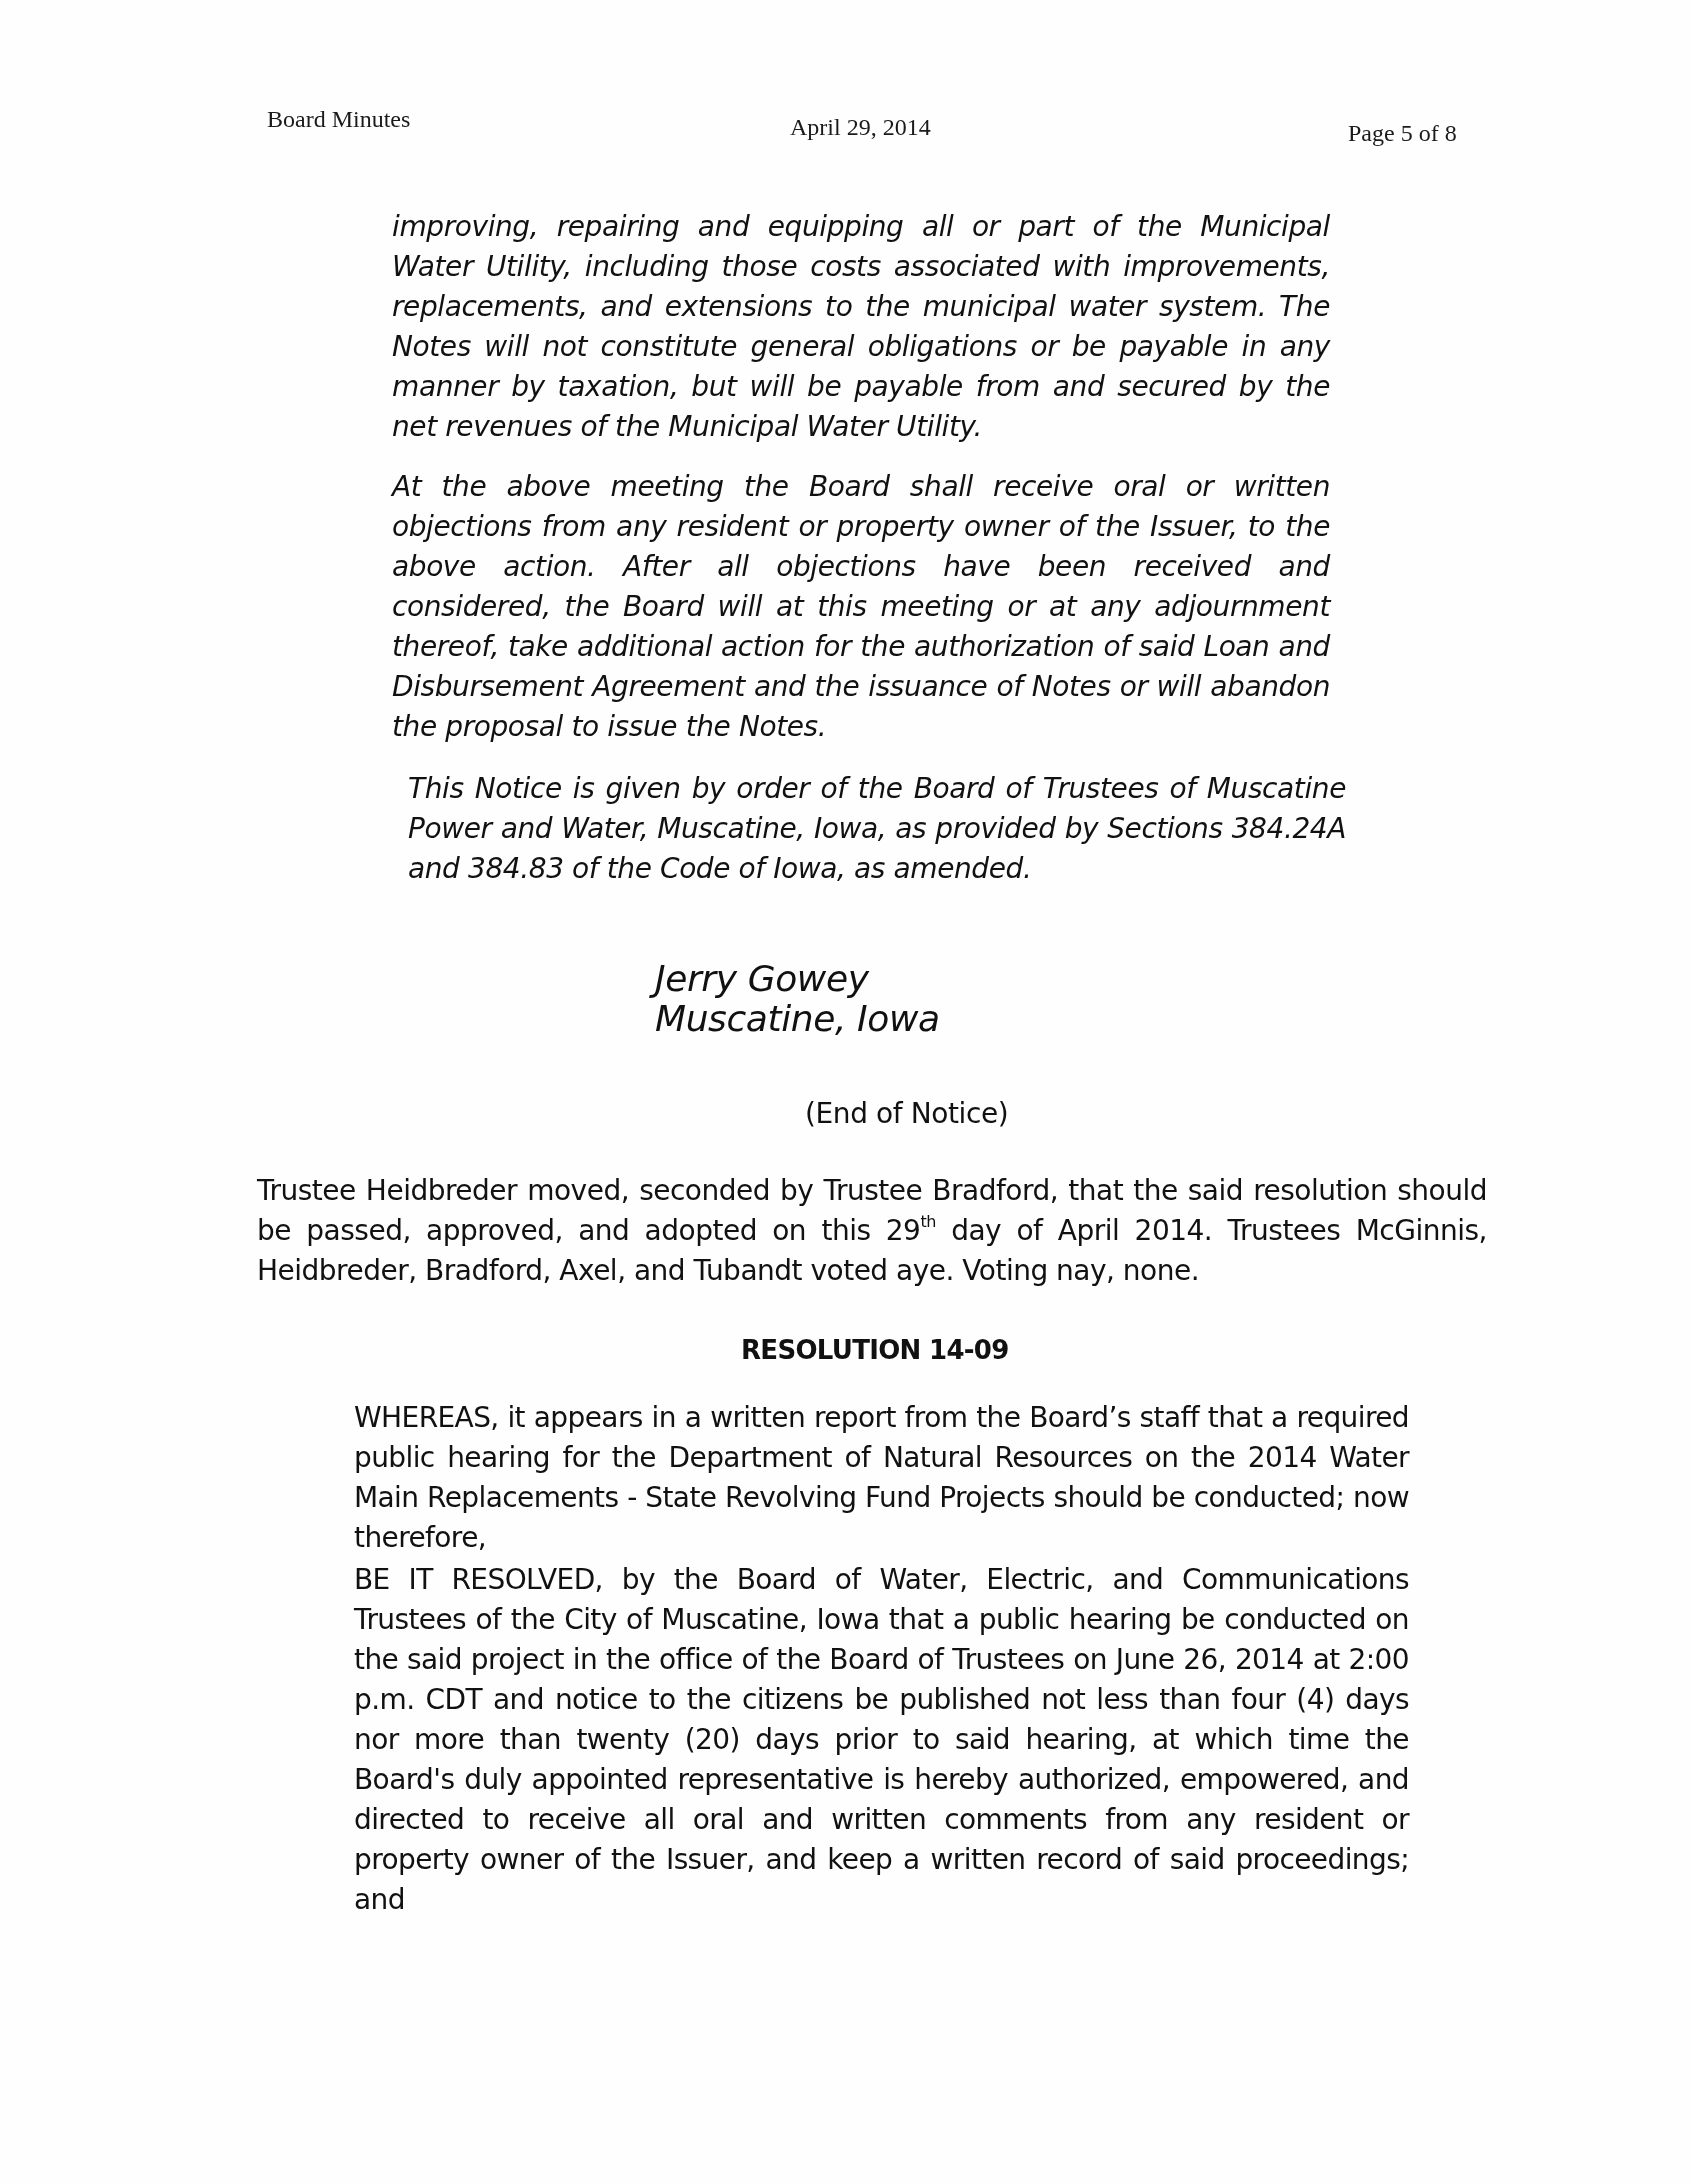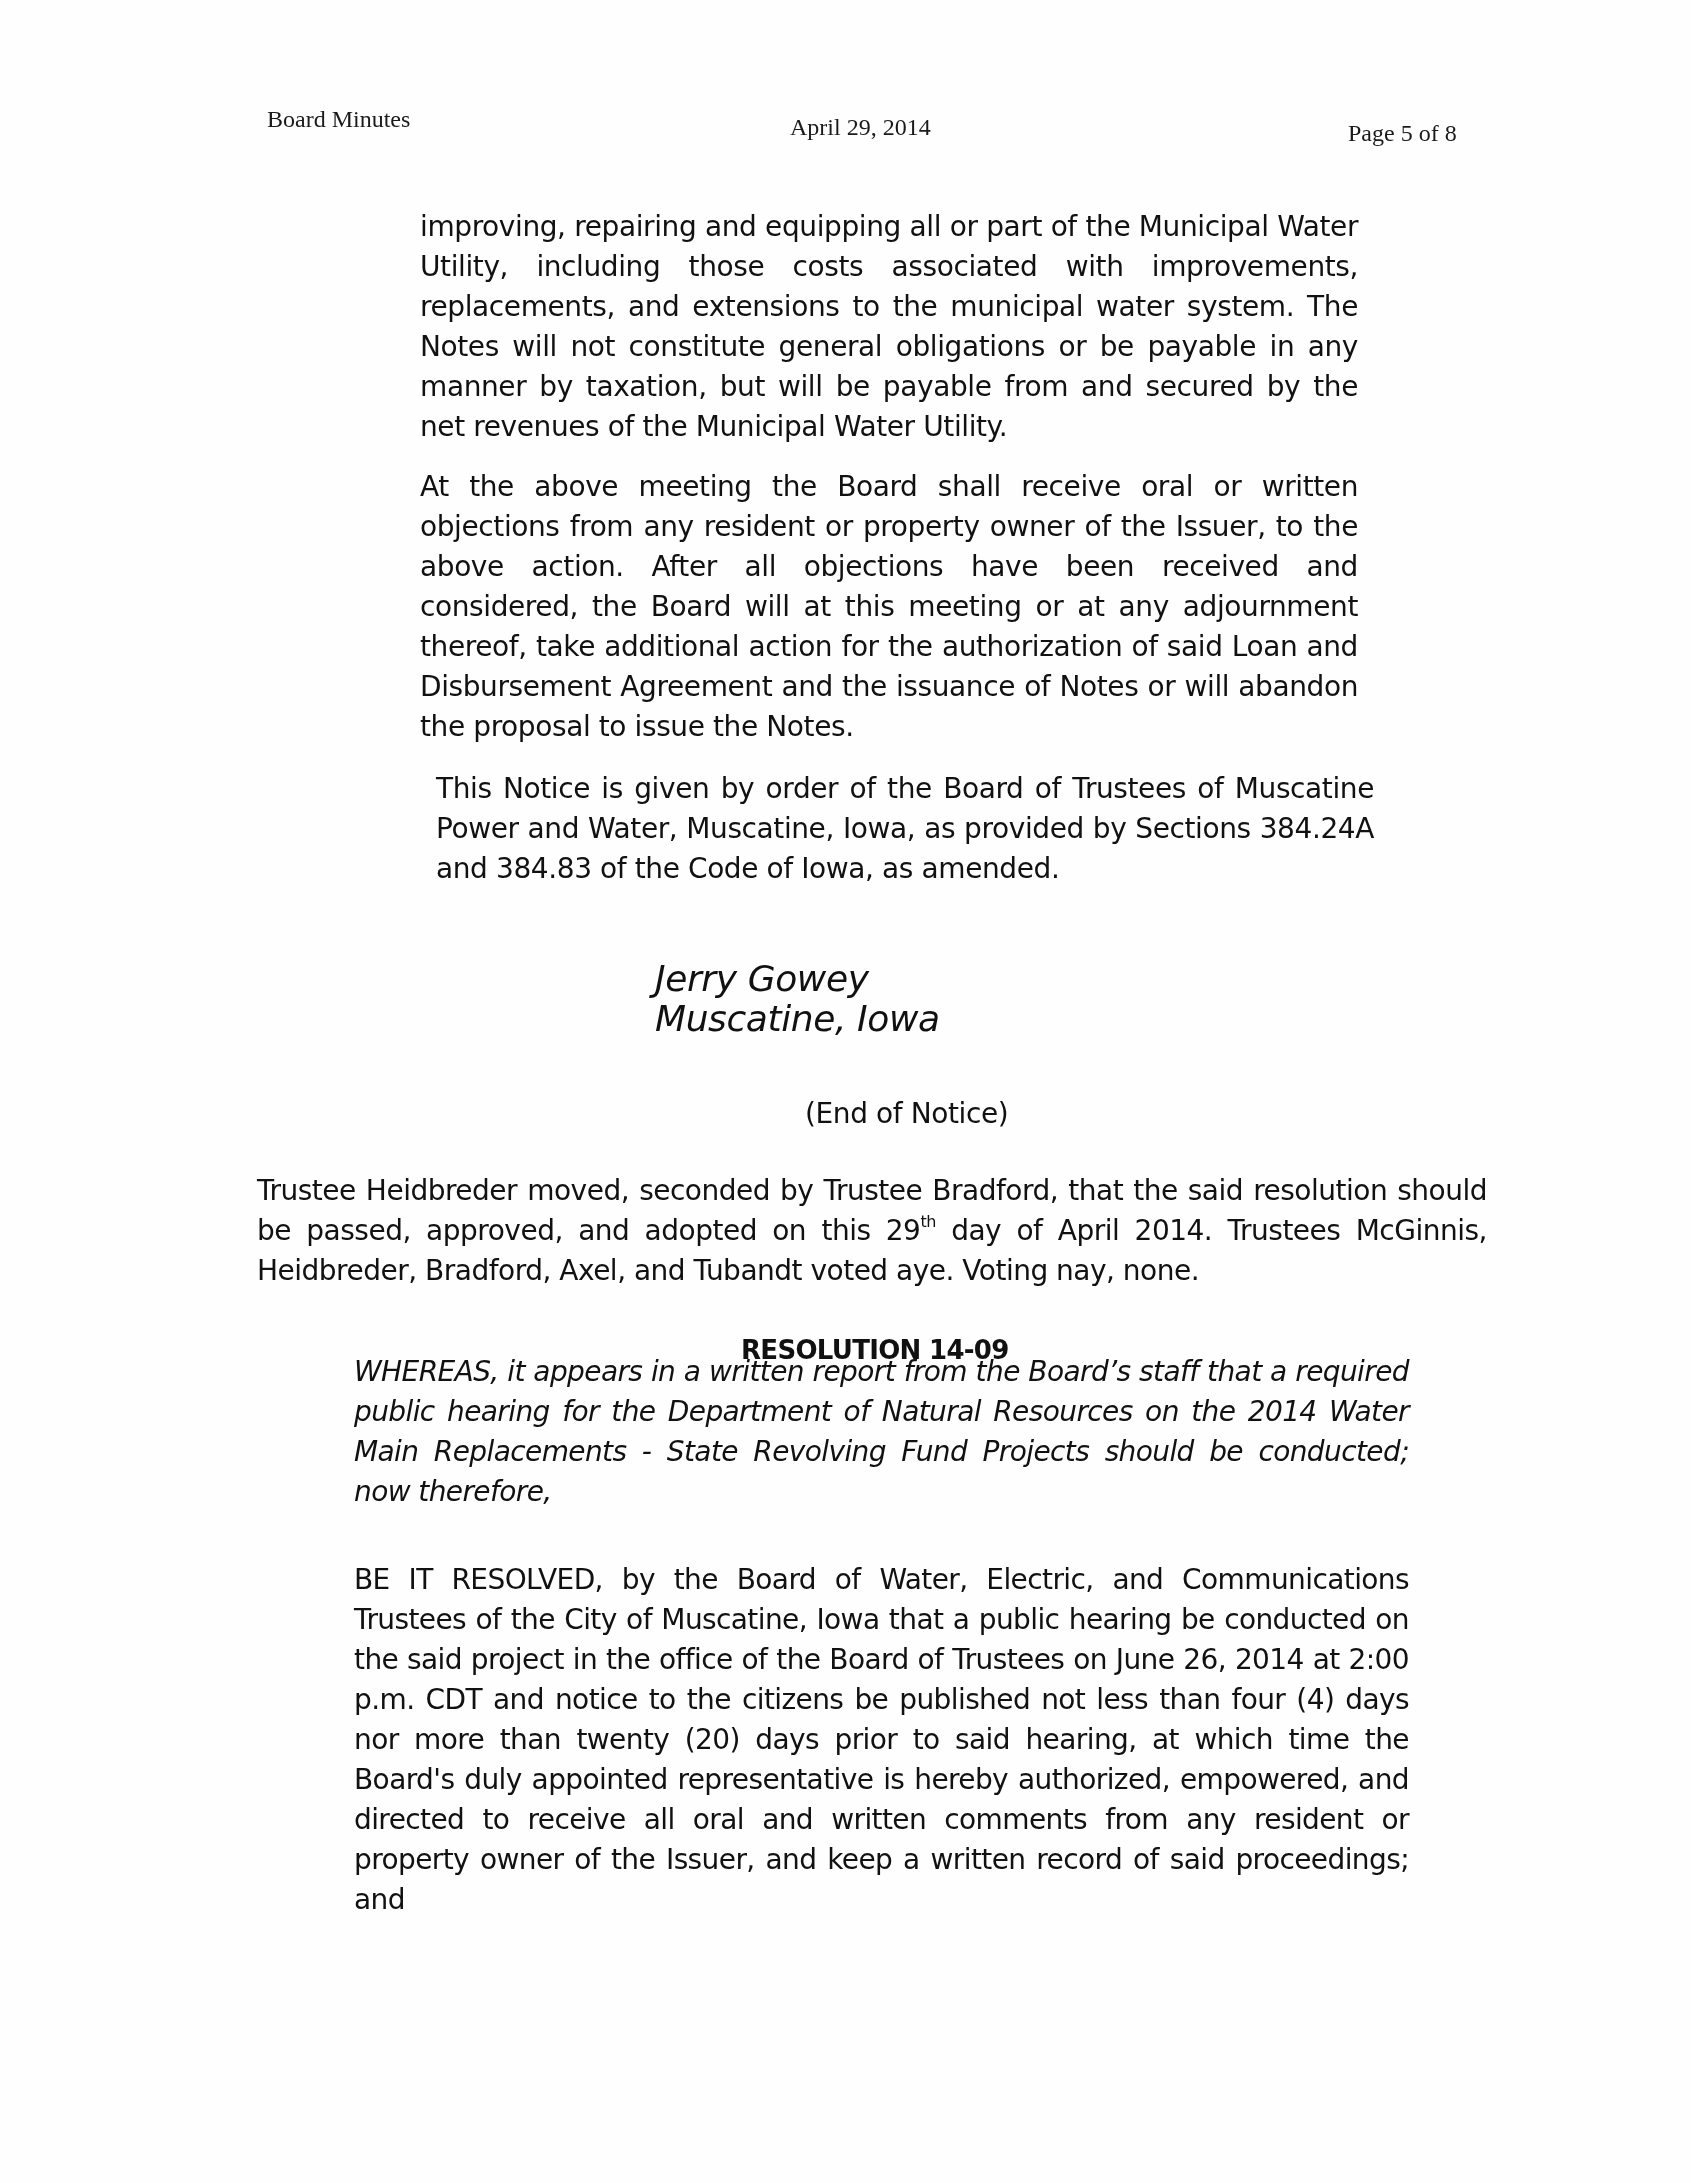--- a/index.html
+++ b/index.html
@@ -30,23 +30,24 @@
       white-space: nowrap;
       line-height: 1;
     }
     .hdr-left { left: 267px; top: 107px; }
     .hdr-center { left: 790px; top: 115px; }
     .hdr-right { left: 1348px; top: 121px; }
 
     
     .notice {
       position: absolute;
-      left: 420px;
+      left: 392px;
       width: 938px;
       font-family: "DejaVu Sans", "Liberation Sans", sans-serif;
+      font-style: italic;
       font-size: 28px;
       line-height: 40px;
       text-align: justify;
       color: #111111;
       letter-spacing: -0.4px;
     }
     .notice p {
       margin: 0;
       text-align: justify;
       text-align-last: left;
@@ -118,21 +119,21 @@
       left: 354px;
       width: 1055px;
       font-family: "DejaVu Sans", "Liberation Sans", sans-serif;
       font-size: 28px;
       line-height: 40px;
       text-align: justify;
       text-align-last: left;
       letter-spacing: -0.6px;
       margin: 0;
     }
-    .r1 { top: 1352px; font-style: italic; }
+    .r1 { top: 1398px; }
     .r2 { top: 1560px; }
   </style>
 </head>
 <body>
 
 <div class="page">
 
   <div class="hdr hdr-left">Board Minutes</div>
   <div class="hdr hdr-center">April 29, 2014</div>
   <div class="hdr hdr-right">Page 5 of 8</div>

